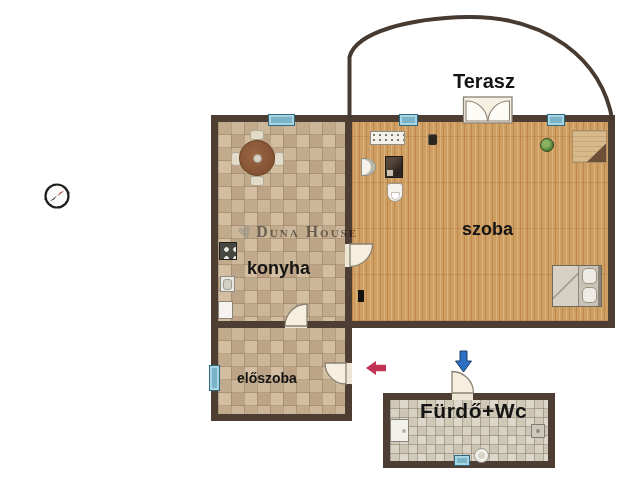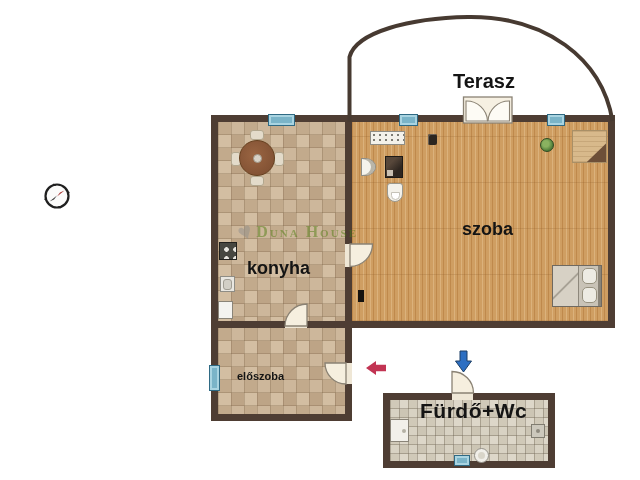--- a/index.html
+++ b/index.html
@@ -38,21 +38,21 @@
   .room-label{position:absolute;color:#141414;font-weight:bold;z-index:30;white-space:nowrap;}
 
   .furn{position:absolute;box-sizing:border-box;z-index:10;}
 
   #overlay{position:absolute;left:0;top:0;width:640px;height:480px;z-index:20;pointer-events:none;}
 
   #watermark{position:absolute;left:238px;top:220px;width:180px;z-index:25;
              display:flex;align-items:center;gap:4px;opacity:.48;pointer-events:none;}
   #watermark .wm-heart{font-size:24px;color:#8f8f8d;transform:rotate(-22deg);line-height:1;}
   #watermark .wm-text{font-family:"Liberation Serif",serif;font-variant:small-caps;
-             font-size:16px;font-weight:bold;color:#4d7c0f;letter-spacing:2px;white-space:nowrap;}
+             font-size:16px;font-weight:bold;color:#000000;letter-spacing:2px;white-space:nowrap;}
 </style>
 </head>
 <body>
 
 <div id="stage">
 
   <div class="room tile-floor" style="left:211px;top:115px;width:141px;height:213px;"></div>
   <div class="room wood-floor" style="left:345px;top:115px;width:270px;height:213px;"></div>
   <div class="room tile-floor" style="left:211px;top:321px;width:141px;height:100px;"></div>
   <div class="room bath-floor" style="left:383px;top:393px;width:172px;height:75px;"></div>
@@ -144,21 +144,21 @@
       <polygon points="44,199.5 46.5,197.5 47,200.5" fill="#1f1f1f"></polygon>
       <polygon points="60.5,208.5 57.5,206.5 62.5,205.5" fill="#1f1f1f"></polygon>
       <polygon points="64.5,190.5 57,196.5 60,192.5" fill="#a5312e"></polygon>
       <polygon points="49.5,201.5 57,195.5 54,199.5" fill="#3a3a3a"></polygon>
     </g>
   </svg>
 
   <div class="room-label" style="left:453px;top:70px;font-size:20px;">Terasz</div>
   <div class="room-label" style="left:247px;top:213px;font-size:18px;margin-top:45px;">konyha</div>
   <div class="room-label" style="left:462px;top:219px;font-size:18px;">szoba</div>
-  <div class="room-label" style="left:237px;top:370px;font-size:11px;">előszoba</div>
+  <div class="room-label" style="left:237px;top:370px;font-size:14px;">előszoba</div>
   <div class="room-label" style="left:420px;top:399px;font-size:21px;letter-spacing:.5px;">Fürdő+Wc</div>
 
   <div id="watermark">
     <span class="wm-heart">♥</span>
     <span class="wm-text">Duna House</span>
   </div>
 
 </div>
 
 </body></html>

